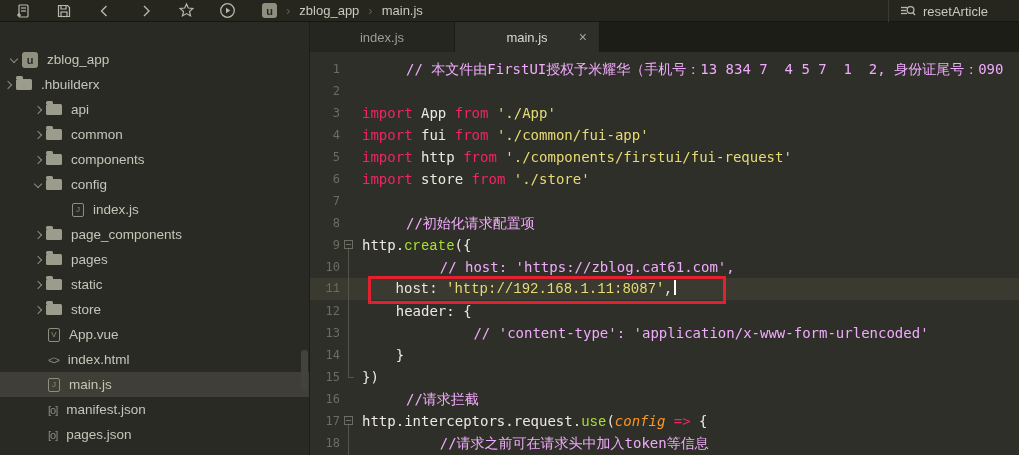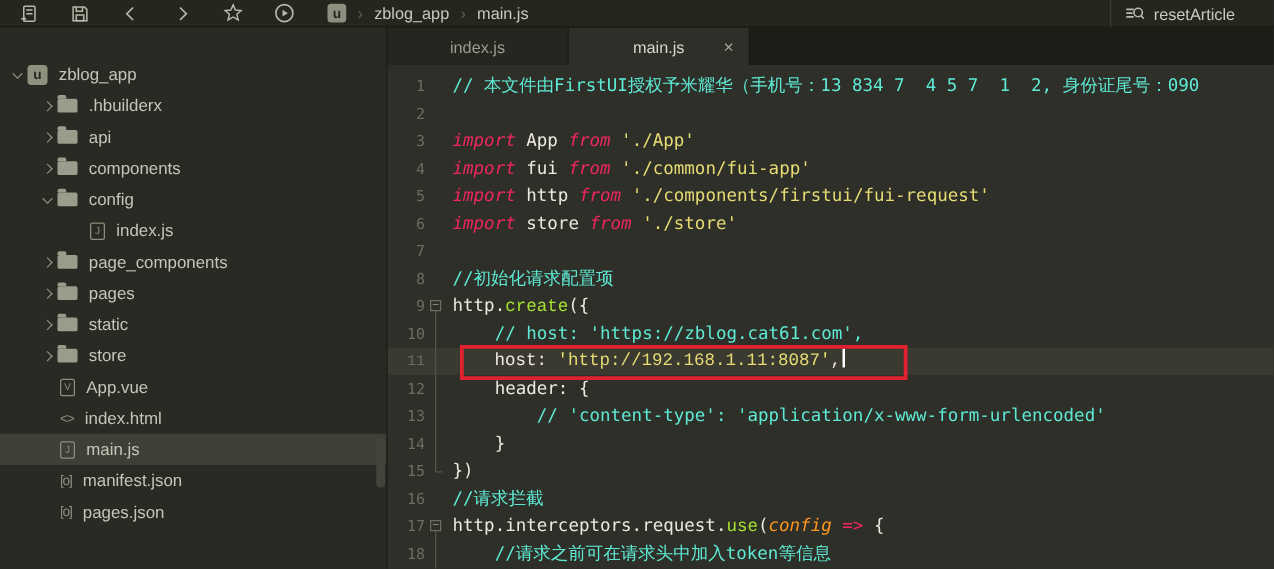--- a/index.html
+++ b/index.html
@@ -60,22 +60,22 @@
   #code { position:absolute; left:0; top:30px; width:709px; height:403px; padding-top:6px;
           font-family:"DejaVu Sans Mono","Liberation Mono",monospace; font-size:14px;
           line-height:22px; overflow:hidden; }
   .cline { height:22px; display:flex; white-space:pre; }
   .cline.current { background:#3a3a31;font-family:Liberation Mono, monospace; }
   .gut { width:30px; flex:none; text-align:right; color:#6c6c60; font-size:12px; }
   .foldcol { width:16px; flex:none; position:relative; }
   .foldmark { position:absolute; left:4px; top:6px; width:9px; height:9px; border:1px solid #6c6c60;
               color:#8f8f82; font-size:9px; line-height:7px; text-align:center; }
   .ctext { padding-left:6px; }
-  .tk-cm { color:#5eead4; }
-  .tk-kw { color:#f0265f; font-style:italic; }
+  .tk-cm { color:#f0abfc;margin-left:44px; }
+  .tk-kw { color:#f0265f; }
   .tk-str { color:#e6db74; }
   .tk-fn { color:#a6e22e;font-family:Liberation Mono, monospace; }
   .tk-arg { color:#fd971f; font-style:italic; }
   .tk-pl { color:#eceadf; }
   .caret { display:inline-block; width:2px; height:15px; background:#ffffff; vertical-align:-2px;
            margin-left:1px; }
   .rail { position:absolute; border-left:1px solid #54544a; width:6px; }
   #rail1 { left:38px; top:196px; height:130px; border-bottom:1px solid #54544a; }
   #rail2 { left:38px; top:372px; height:31px; }
 
@@ -157,33 +157,40 @@
 
 <div id="sidebar">
   <div id="file-tree">
       <div class="trow" style="padding-left: 6px;">
         <span class="chev down">
           <i></i>
         </span>
         <span class="ticon proj-ic">u</span>
         <span>zblog_app</span>
       </div>
-      <div class="trow" style="padding-left: 30px;">
+      <div class="trow" style="">
         <span class="chev right">
           <i></i>
         </span>
         <span class="ticon folder-ic"></span>
         <span>.hbuilderx</span>
       </div>
       <div class="trow" style="padding-left: 30px;">
         <span class="chev right">
           <i></i>
         </span>
         <span class="ticon folder-ic"></span>
         <span>api</span>
+      </div>
+      <div class="trow" style="padding-left: 30px;">
+        <span class="chev right">
+          <i></i>
+        </span>
+        <span class="ticon folder-ic"></span>
+        <span>common</span>
       </div>
       <div class="trow" style="padding-left: 30px;">
         <span class="chev right">
           <i></i>
         </span>
         <span class="ticon folder-ic"></span>
         <span>components</span>
       </div>
       <div class="trow" style="padding-left: 30px;">
         <span class="chev down">

